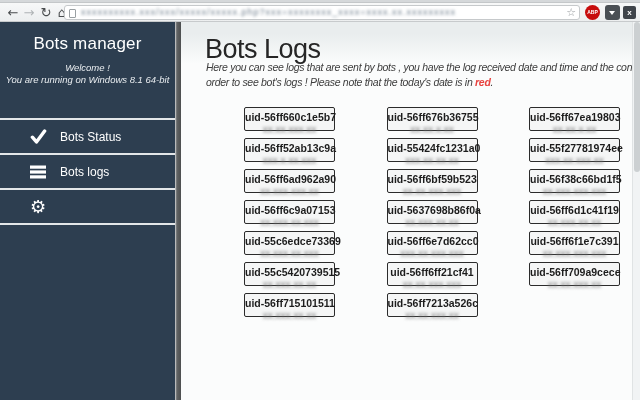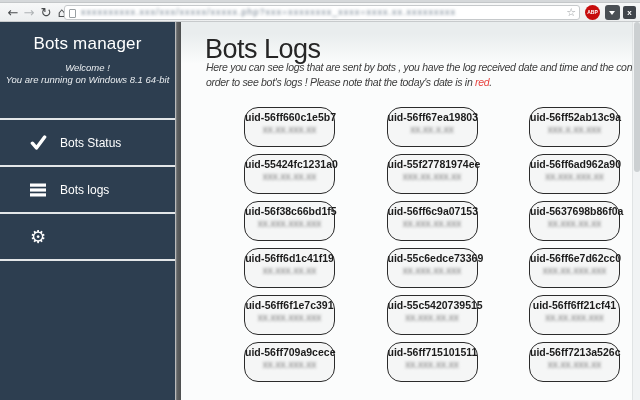--- a/index.html
+++ b/index.html
@@ -37,39 +37,39 @@
     background:linear-gradient(#e9edee 0px, #e9edee 12px, #fbfcfc 42px); }
 
   
   .sidebar { position:absolute; left:0; top:0; width:175px; height:378px;
     background:#2d3e50; color:#fff; }
   .sb-title { margin-top:12px; text-align:center; font-size:17px; font-weight:400; letter-spacing:0.2px; }
   .sb-welcome { margin-top:8px; text-align:center; font-style:italic; font-size:9.5px;
     color:#e9edf0; line-height:12px; }
   .sb-menu { position:absolute; left:0; top:96px; width:175px; }
   .sb-divider { height:2px; background:#e3e6e8; }
-  .sb-item { height:45px; display:flex; align-items:center; padding-left:28px; cursor:pointer; }
+  .sb-item { height:33px; display:flex; align-items:center; padding-left:28px; cursor:pointer; }
   .sb-item .icn { width:20px; display:flex; align-items:center; justify-content:center; }
   .sb-item .lbl { margin-left:12px; font-size:12px; color:#fff; }
   .gear-glyph { font-family:"DejaVu Sans",sans-serif; font-size:18px; color:#fff; line-height:18px; }
   .sb-strip { position:absolute; left:175px; top:0; width:6px; height:378px;
     background:linear-gradient(to right,#e6e6e6 0px,#8c8e8f 1px,#616364 2px,#4c4e4f 6px); }
 
   
   .main { position:absolute; left:181px; top:0; width:459px; height:378px; overflow:hidden; }
   .main-title { position:absolute; left:24px; top:12px; font-size:27px; font-weight:400;
     color:#262626; letter-spacing:-0.5px; }
   .desc { position:absolute; left:25px; font-size:10.5px; font-style:italic; color:#3c3c3c;
     letter-spacing:-0.3px; white-space:nowrap; }
   .desc-1 { top:39px; } .desc-2 { top:54px; }
-  .red-word { font-weight:400; }
+  .red-word { font-weight:700; }
 
   .bots-grid { position:absolute; left:18px; top:85px; width:421px;
     display:grid; grid-template-columns:repeat(3,136px); column-gap:6.5px; row-gap:7px; }
-  .bot-card { height:40px; background:#f5f6f6; border:1px solid #2b2b2b; border-radius:14px;
+  .bot-card { height:24px; background:#f5f6f6; border:1px solid #2b2b2b; border-radius:2px;
     text-align:center; padding-top:3px; cursor:pointer;margin-left:45px; }
   .bot-uid { font-size:10.5px; font-weight:bold; color:#1c1c1c; line-height:13px; white-space:nowrap; }
   .bot-ip { font-size:10px; color:#7a7a7a; line-height:12px; filter:blur(1.6px); white-space:nowrap; }
 
   
   .scrollbar { position:absolute; right:0; top:0; width:8px; height:378px;
     background:#f1f3f4; border-left:1px solid #e0e3e4; }
   .scroll-thumb { position:absolute; left:1px; top:0; width:6px; height:150px;
     background:#ccd0d2; border-radius:3px; }
 </style>
@@ -144,40 +144,48 @@
     <div class="main-title">Bots Logs</div>
     <div class="desc desc-1">Here you can see logs that are sent by bots , you have the log received date and time and the content. Select a da</div>
     <div class="desc desc-2"><span>order to see bot's logs ! Please note that the today's date is in </span><span class="red-word" id="red-word" style="color: rgb(232, 67, 63);">red</span><span>.</span></div>
 
     <div class="bots-grid">
         <div class="bot-card">
           <div class="bot-uid">uid-56ff660c1e5b7</div>
           <div class="bot-ip">xx.xx.xxx.xx</div>
         </div>
         <div class="bot-card">
+          <div class="bot-uid">uid-56ff676b36755</div>
+          <div class="bot-ip">xx.xx.x.xx</div>
+        </div>
+        <div class="bot-card">
           <div class="bot-uid">uid-56ff67ea19803</div>
           <div class="bot-ip">xx.xx.x.xx</div>
         </div>
         <div class="bot-card">
           <div class="bot-uid">uid-56ff52ab13c9a</div>
           <div class="bot-ip">xxx.x.xx.xxx</div>
         </div>
         <div class="bot-card">
           <div class="bot-uid">uid-55424fc1231a0</div>
           <div class="bot-ip">xxx.xx.xx.xx</div>
         </div>
         <div class="bot-card">
           <div class="bot-uid">uid-55f27781974ee</div>
           <div class="bot-ip">xxx.xx.xxx.xx</div>
         </div>
         <div class="bot-card">
           <div class="bot-uid">uid-56ff6ad962a90</div>
           <div class="bot-ip">xx.xxx.xxx.xx</div>
         </div>
         <div class="bot-card">
+          <div class="bot-uid">uid-56ff6bf59b523</div>
+          <div class="bot-ip">xx.xx.xxx.xxx</div>
+        </div>
+        <div class="bot-card">
           <div class="bot-uid">uid-56f38c66bd1f5</div>
           <div class="bot-ip">xx.xxx.xxx.xxx</div>
         </div>
         <div class="bot-card">
           <div class="bot-uid">uid-56ff6c9a07153</div>
           <div class="bot-ip">xx.xxx.xx.xxx</div>
         </div>
         <div class="bot-card">
           <div class="bot-uid">uid-5637698b86f0a</div>
           <div class="bot-ip">xx.xxx.xx.xx</div>

